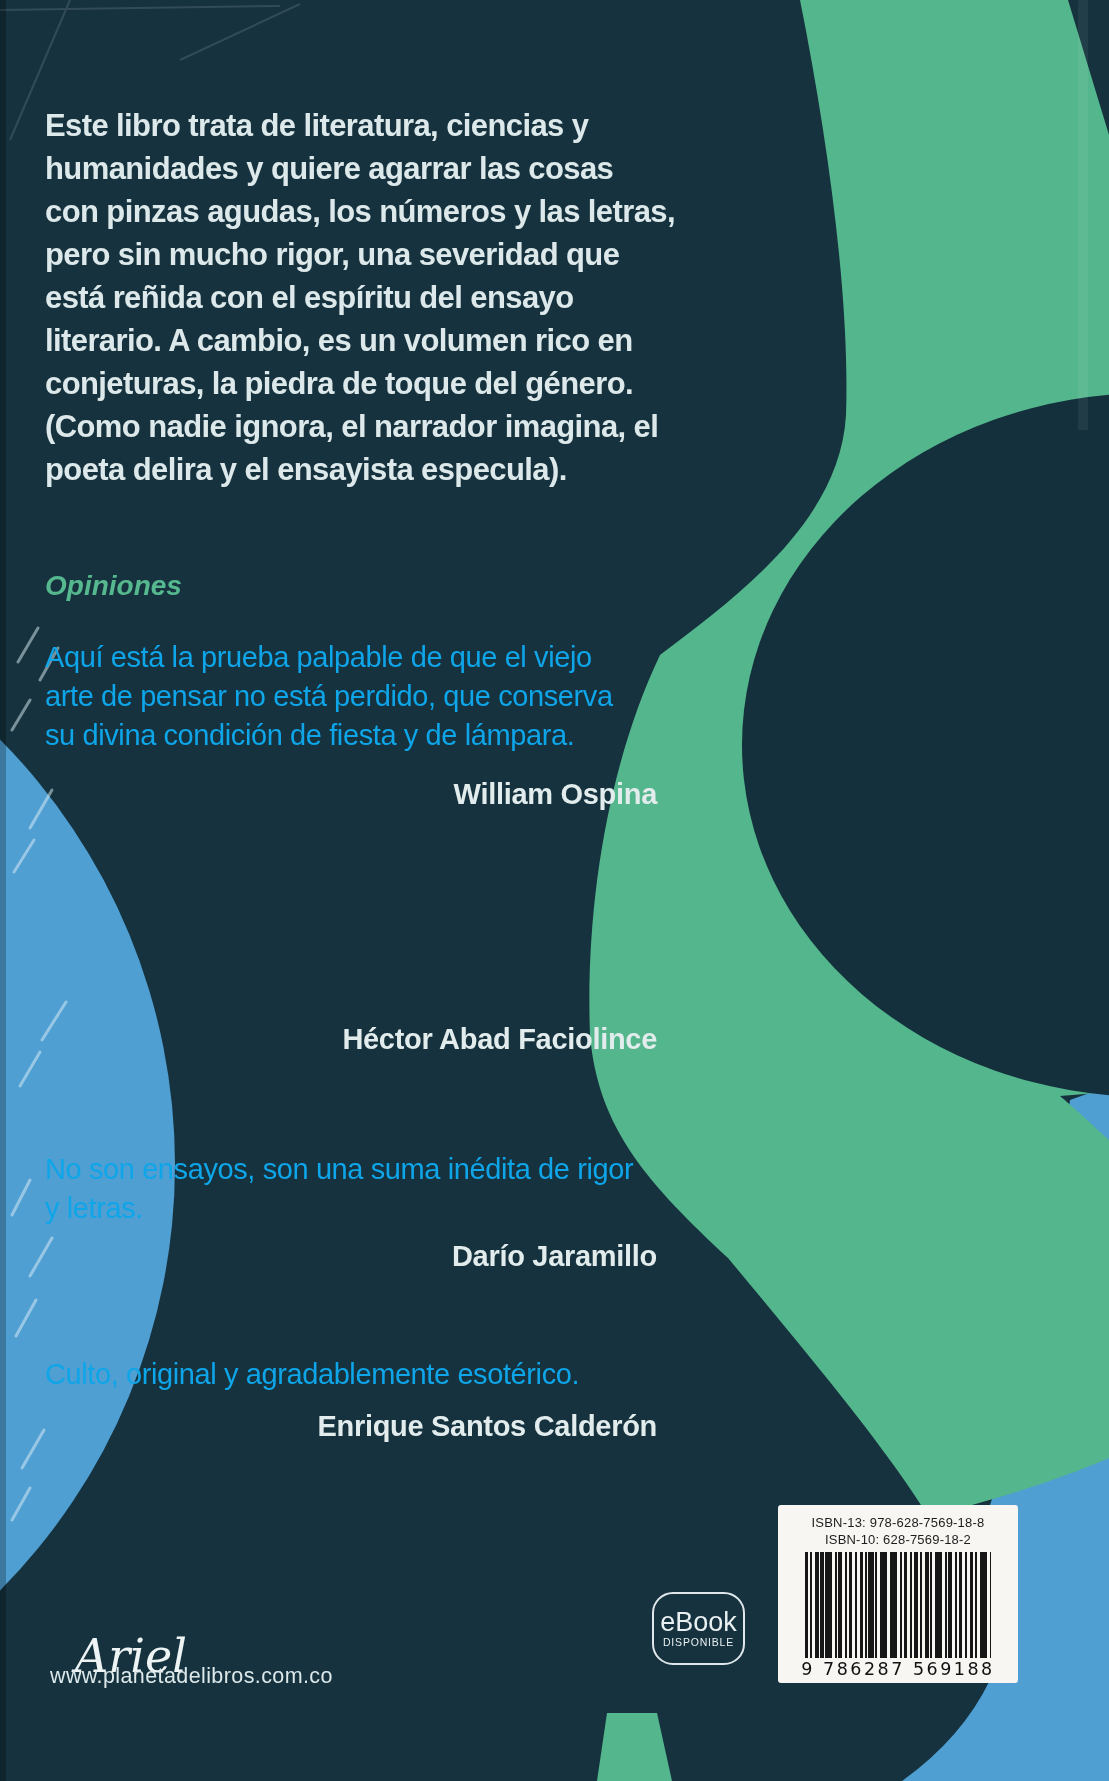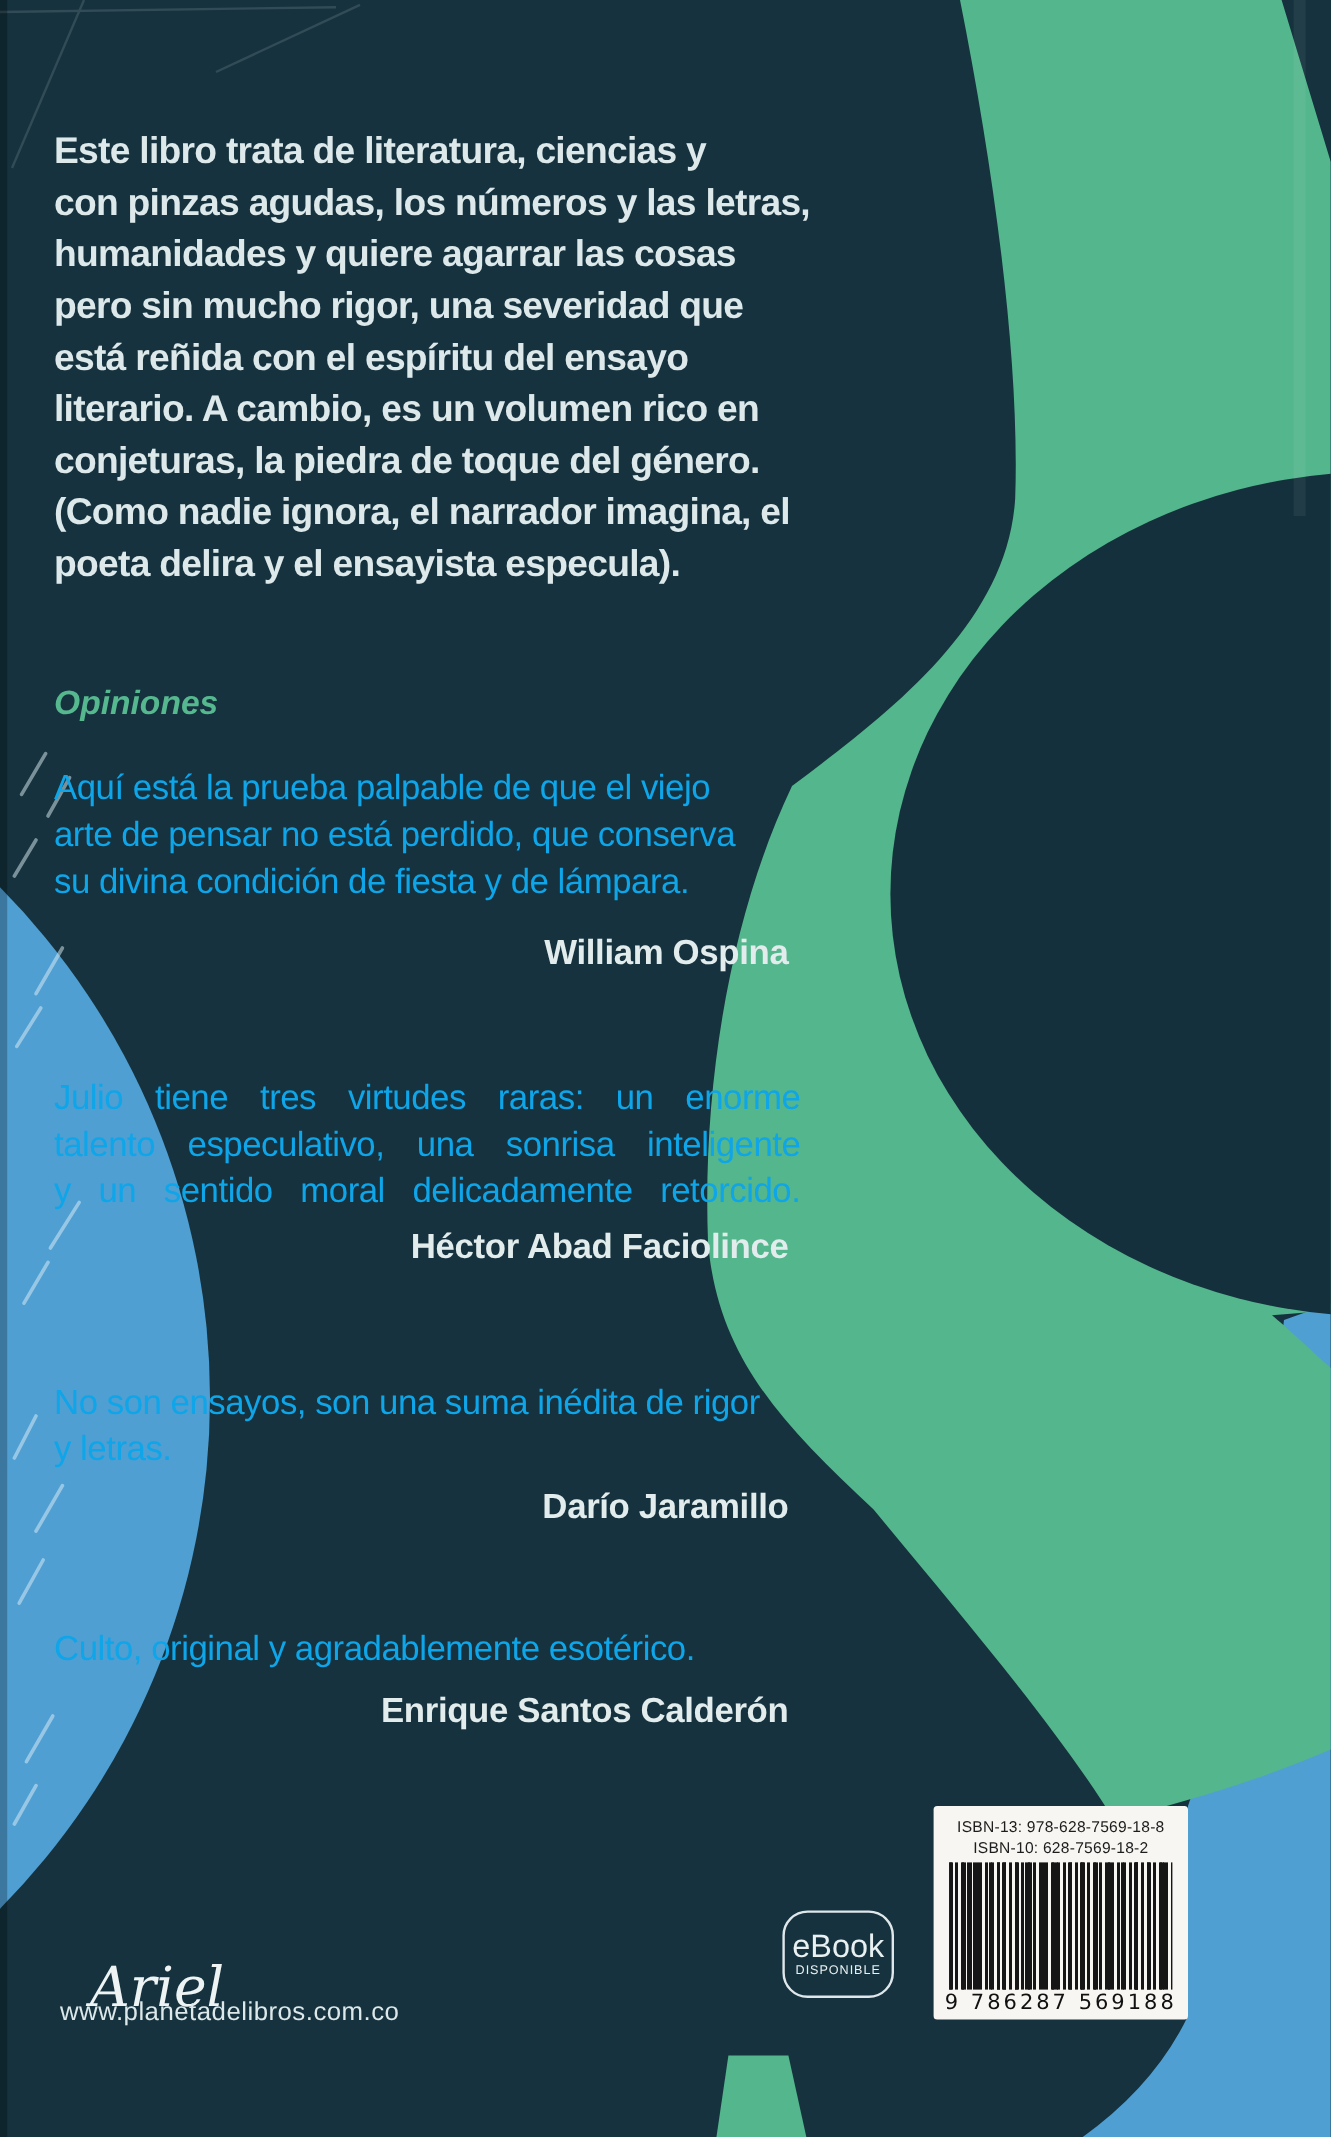--- a/index.html
+++ b/index.html
@@ -16,21 +16,21 @@
   .attr{left:45px;width:612px;text-align:right;color:#e2ecec;font-weight:bold;
         font-size:29px;line-height:36px;letter-spacing:-0.3px;}
   .logo{left:75px;top:1624px;color:#eef4f4;font-family:"DejaVu Serif","Liberation Serif",serif;
         font-style:italic;font-size:46px;line-height:64px;}
   .website{left:50px;top:1664px;color:#dce8e9;font-size:21.5px;letter-spacing:0.4px;}
   .ebook-badge{left:652px;top:1592px;width:93px;height:73px;border:2.5px solid #dfe7ea;
         border-radius:21px;box-sizing:border-box;display:flex;flex-direction:column;
         align-items:center;justify-content:center;color:#e9f0f1;}
   .ebook-badge .t1{font-size:27px;line-height:28px;}
   .ebook-badge .t2{font-size:10.5px;letter-spacing:0.8px;line-height:13px;}
-  .barcode-box{left:778px;top:1505px;width:212px;height:178px;background:#f7f6f2;
+  .barcode-box{left:778px;top:1505px;width:240px;height:178px;background:#f7f6f2;
         border-radius:3px;box-sizing:border-box;padding-top:10px;}
   .isbn{width:100%;text-align:center;color:#1d1d1d;font-size:13px;line-height:16.5px;letter-spacing:0.2px;}
   .bars{margin:4px auto 0 auto;width:186px;height:106px;
         background:
           repeating-linear-gradient(90deg,#161616 0 2px,transparent 2px 5px),
           repeating-linear-gradient(90deg,#161616 0 3px,transparent 3px 11px),
           repeating-linear-gradient(90deg,transparent 0 17px,#161616 17px 19px,transparent 19px 23px);}
   .digits{width:100%;text-align:center;color:#111;font-size:17.5px;line-height:22px;
         font-family:"DejaVu Sans","Liberation Sans",sans-serif;letter-spacing:2.5px;}
 </style>
@@ -76,44 +76,39 @@
       <line x1="70" y1="0" x2="10" y2="140" stroke-width="2"></line>
       <line x1="300" y1="4" x2="180" y2="60" stroke-width="2"></line>
       <line x1="0" y1="10" x2="280" y2="6" stroke-width="2"></line>
     </g>
     <rect x="1078" y="0" width="10" height="430" fill="#ffffff" opacity="0.06"></rect>
     <rect x="0" y="0" width="6" height="1781" fill="#000000" opacity="0.25"></rect>
   </svg>
 
   <div class="abs blurb">
     <div>Este libro trata de literatura, ciencias y</div>
+    <div>humanidades y quiere agarrar las cosas</div>
     <div>con pinzas agudas, los números y las letras,</div>
-    <div>humanidades y quiere agarrar las cosas</div>
     <div>pero sin mucho rigor, una severidad que</div>
     <div>está reñida con el espíritu del ensayo</div>
     <div>literario. A cambio, es un volumen rico en</div>
     <div>conjeturas, la piedra de toque del género.</div>
     <div>(Como nadie ignora, el narrador imagina, el</div>
     <div>poeta delira y el ensayista especula).</div>
   </div>
 
   <div class="abs opinions">Opiniones</div>
 
   <div class="abs quote" style="top:638px">
     <div class="qline">Aquí está la prueba palpable de que el viejo</div>
     <div class="qline">arte de pensar no está perdido, que conserva</div>
     <div class="qline">su divina condición de fiesta y de lámpara.</div>
   </div>
   <div class="abs attr" style="top:776px">William Ospina</div>
 
-  <div class="abs quote justify" style="top:896px">
-    <div class="qline">Julio tiene tres virtudes raras: un enorme</div>
-    <div class="qline">talento especulativo, una sonrisa inteligente</div>
-    <div class="qline">y un sentido moral delicadamente retorcido.</div>
-  </div>
   <div class="abs attr" style="top:1021px">Héctor Abad Faciolince</div>
 
   <div class="abs quote" style="top:1150px">
     <div class="qline">No son ensayos, son una suma inédita de rigor</div>
     <div class="qline">y letras.</div>
   </div>
   <div class="abs attr" style="top:1238px">Darío Jaramillo</div>
 
   <div class="abs quote" style="top:1355px">
     <div class="qline">Culto, original y agradablemente esotérico.</div>

